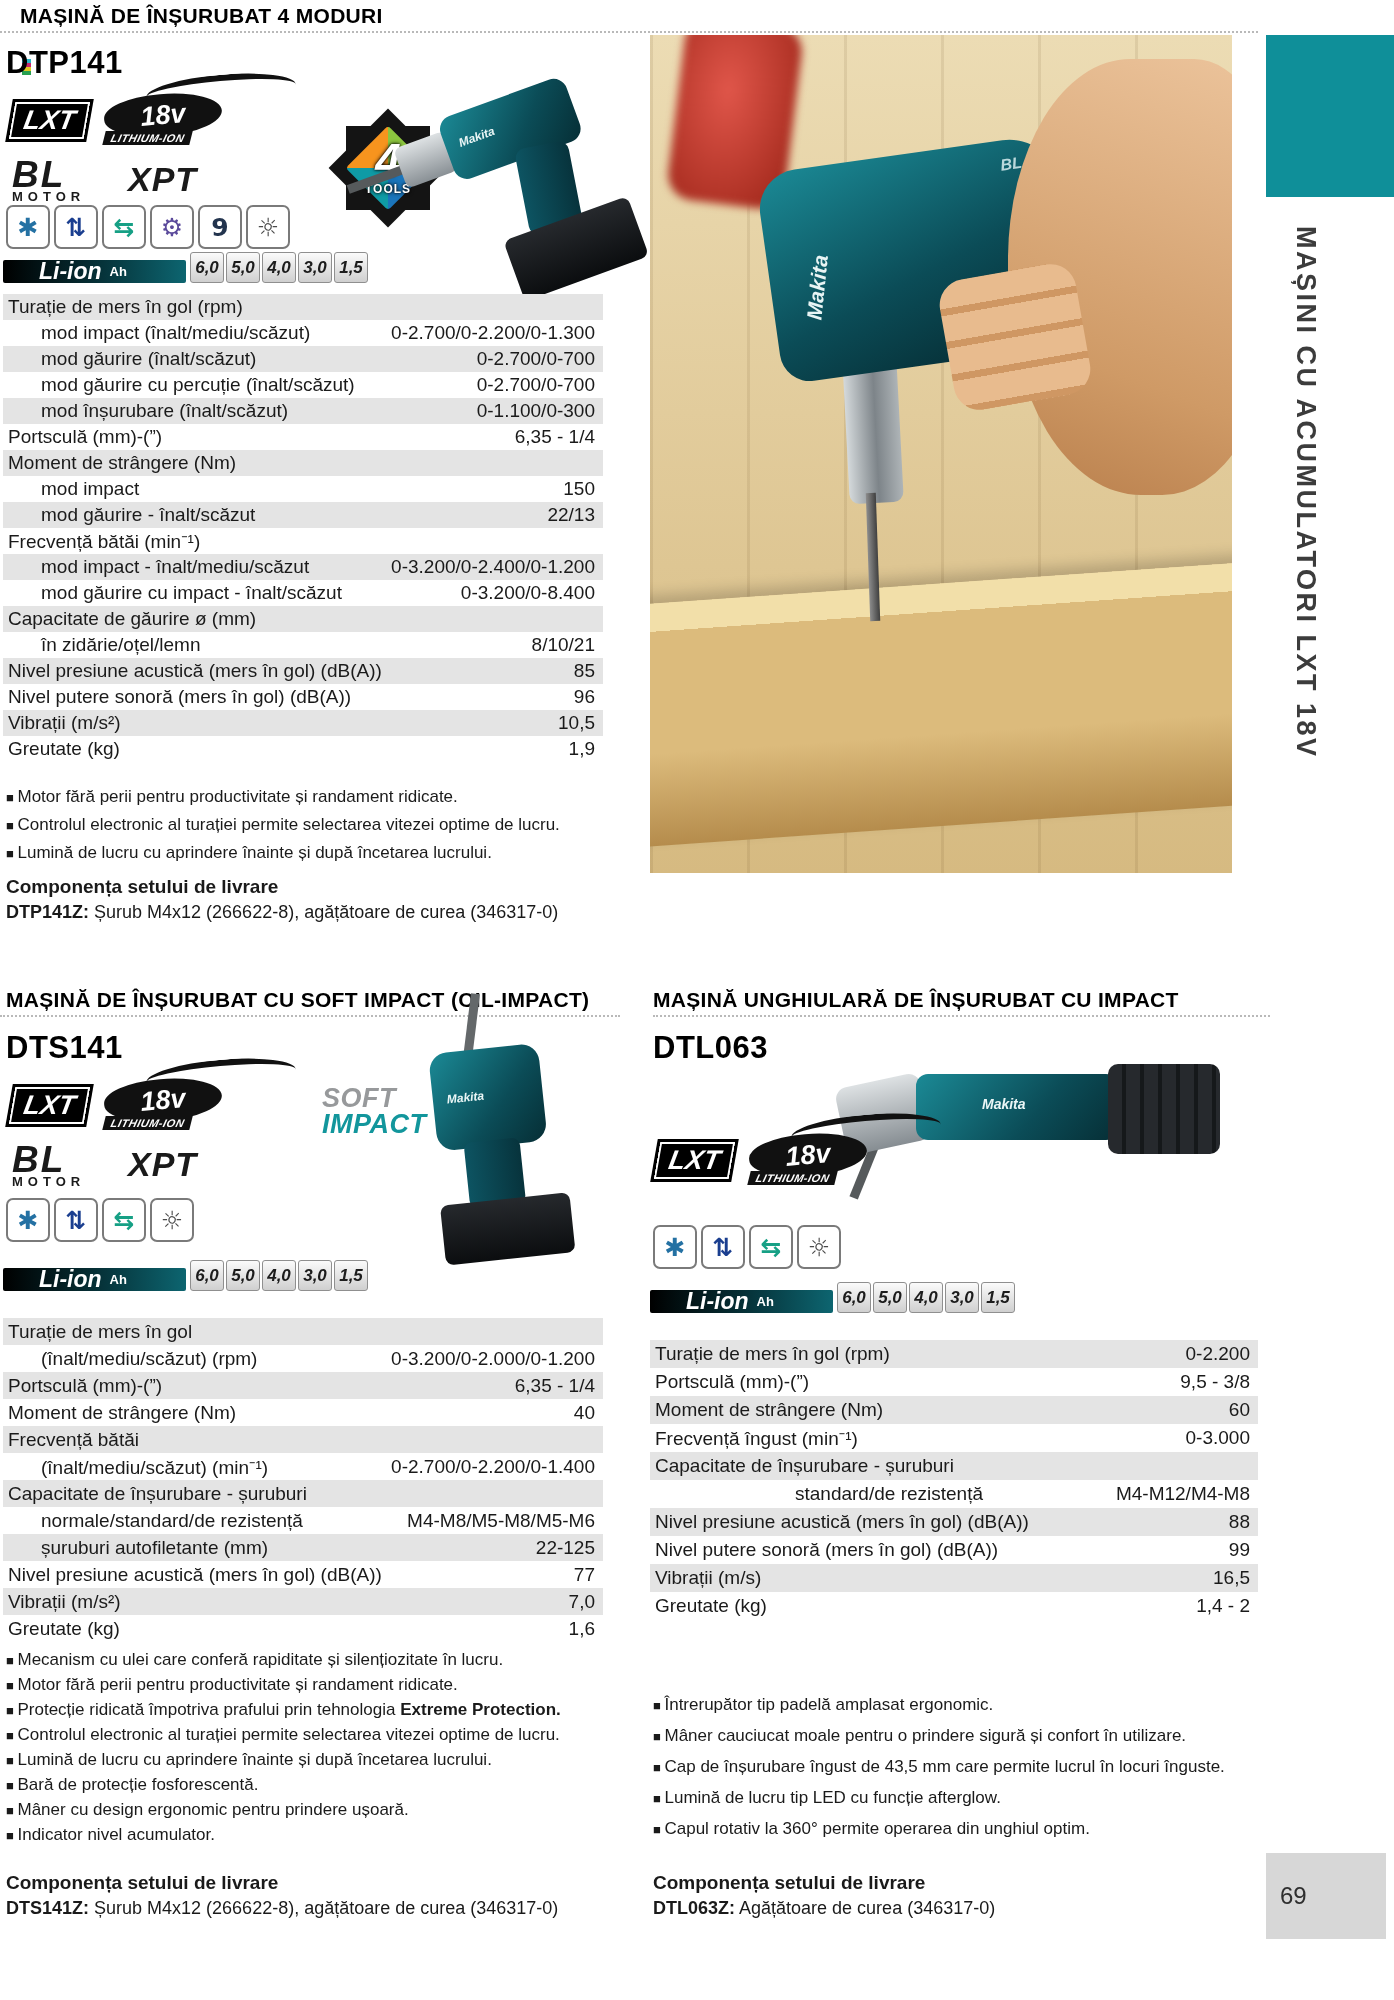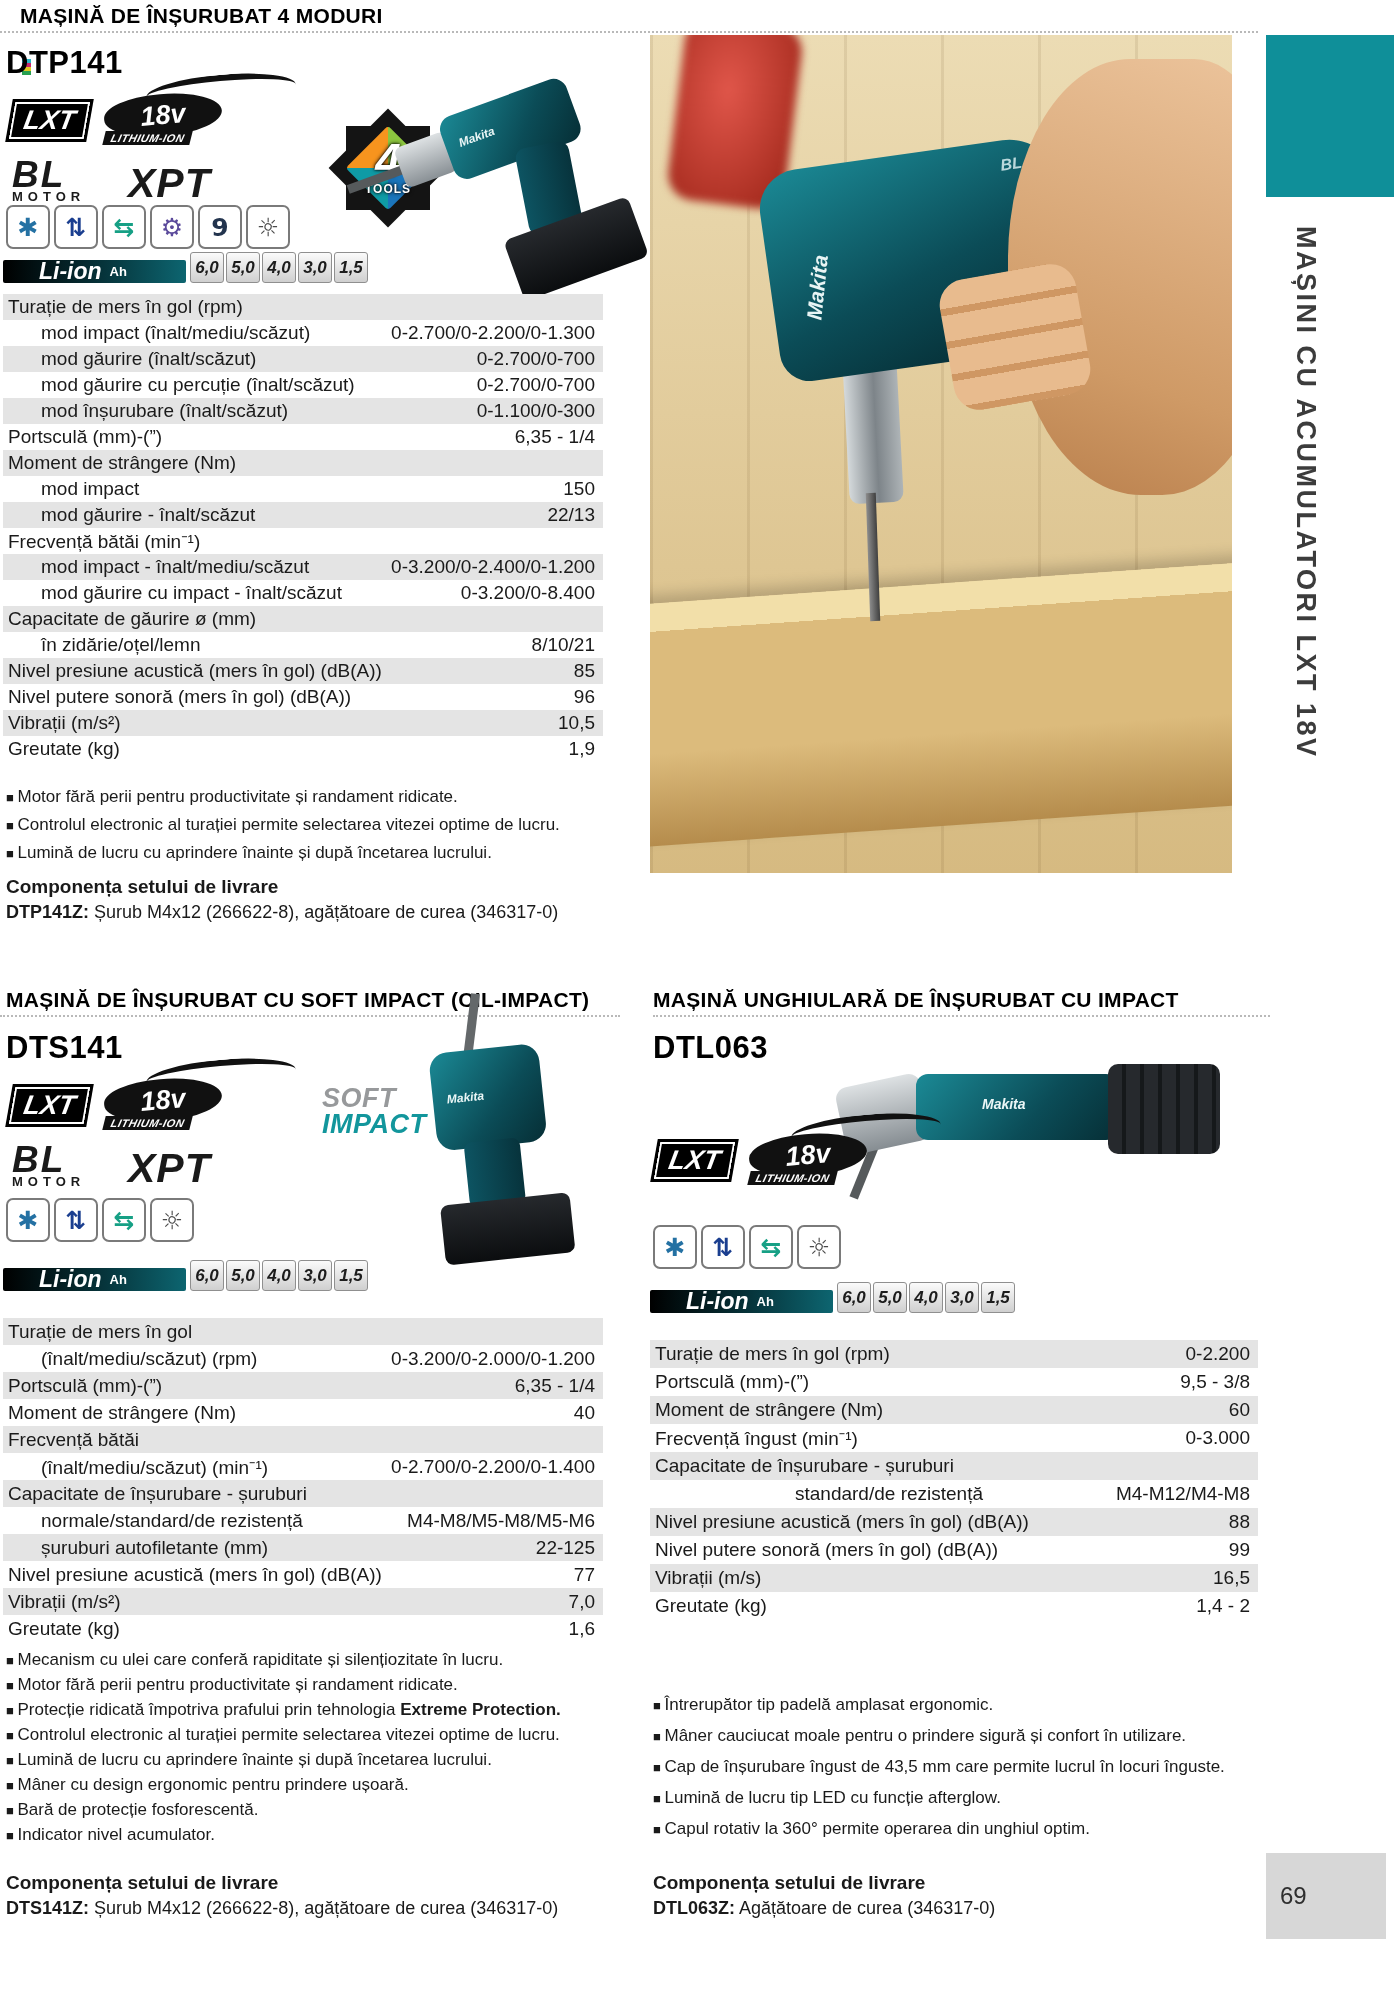--- a/index.html
+++ b/index.html
@@ -15,21 +15,21 @@
        padding:3px 12px;transform:skewX(-10deg);box-shadow:inset 0 0 0 2px #fff,0 0 0 3px #000;}
   .v18 .sw{position:relative;background:#111;border-radius:48% 52% 50% 50%;width:118px;height:42px;
        display:flex;align-items:center;justify-content:center;transform:rotate(-5deg);}
   .v18 .sw::after{content:"";position:absolute;left:44px;top:-14px;width:150px;height:26px;
        border-top:6px solid #111;border-radius:50%;}
   .v18 .num{color:#fff;font-style:italic;font-weight:bold;font-size:27px;}
   .v18 .ban{background:#111;color:#fff;font-style:italic;font-weight:bold;font-size:11px;
        padding:1px 7px;transform:skewX(-14deg);margin-top:-5px;width:max-content;letter-spacing:.5px;}
   .bl .big{font-size:37px;font-weight:bold;font-style:italic;letter-spacing:2px;line-height:.9;}
   .bl .sub{display:block;font-size:13px;font-weight:bold;letter-spacing:5px;margin-top:-2px;}
-  .xpt{font-size:41px;font-weight:bold;font-style:italic;letter-spacing:1px;}
+  .xpt{font-size:34px;font-weight:bold;font-style:italic;letter-spacing:1px;}
   .soft span{display:block;font-size:27px;font-weight:bold;font-style:italic;line-height:.95;letter-spacing:.5px;}
   .soft .s1{color:#97999b;}
   .soft .s2{color:#12969c;}
   
   .icon-row{display:flex;}
   .fi-box{width:40px;height:40px;border:2px solid #7a7a7a;border-radius:7px;background:#fff;
        display:flex;align-items:center;justify-content:center;margin-right:4px;}
   .fi{font-family:"DejaVu Sans",sans-serif;font-size:25px;font-weight:bold;line-height:1;}
   
   .liion{display:flex;height:31px;align-items:stretch;}
@@ -491,23 +491,23 @@
       <div class="feat"><span>Mecanism cu ulei care conferă rapiditate și silențiozitate în lucru.</span><b></b></div>
 
       <div class="feat"><span>Motor fără perii pentru productivitate și randament ridicate.</span><b></b></div>
 
       <div class="feat"><span>Protecție ridicată împotriva prafului prin tehnologia </span><b>Extreme Protection.</b></div>
 
       <div class="feat"><span>Controlul electronic al turației permite selectarea vitezei optime de lucru.</span><b></b></div>
 
       <div class="feat"><span>Lumină de lucru cu aprindere înainte și după încetarea lucrului.</span><b></b></div>
 
+      <div class="feat"><span>Bară de protecție fosforescentă.</span><b></b></div>
+
       <div class="feat"><span>Mâner cu design ergonomic pentru prindere ușoară.</span><b></b></div>
-
-      <div class="feat"><span>Bară de protecție fosforescentă.</span><b></b></div>
 
       <div class="feat"><span>Indicator nivel acumulator.</span><b></b></div>
 
   </div>
 
   <div class="abs" style="left:6px;top:1872px;">
     <div class="kit-title">Componența setului de livrare</div>
     <div class="kit-line"><b>DTS141Z:</b><span> Șurub M4x12 (266622-8), agățătoare de curea (346317-0)</span></div>
   </div>
 

